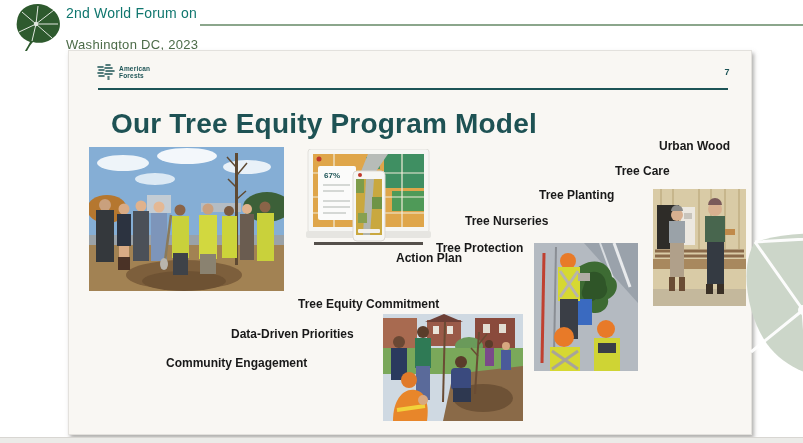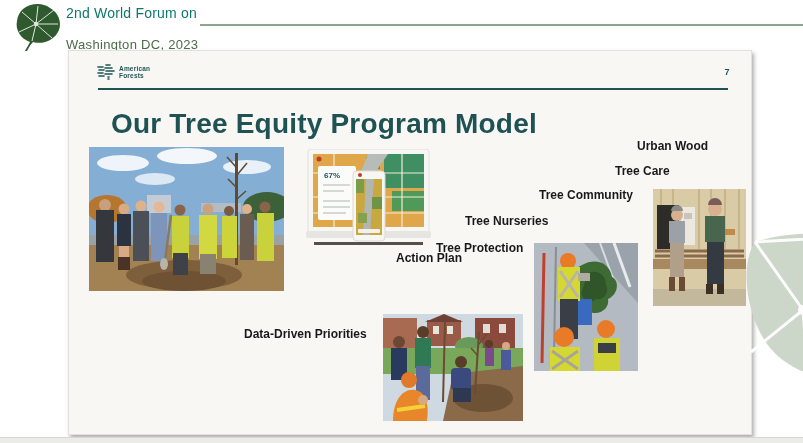--- a/index.html
+++ b/index.html
@@ -258,27 +258,29 @@
         <circle cx="62" cy="20" r="7" fill="#d8b090"></circle>
         <path d="M55 16 a7 7 0 0 1 14 0 Z" fill="#7a5a5a"></path>
         <rect x="52" y="27" width="20" height="26" fill="#48664e"></rect>
         <rect x="54" y="53" width="17" height="42" fill="#343a42"></rect>
         <rect x="53" y="95" width="7" height="10" fill="#3a3026"></rect>
           <rect x="64" y="95" width="7" height="10" fill="#3a3026"></rect>
         <rect x="72" y="40" width="10" height="6" fill="#c08a4a"></rect>
       </svg>
     </figure>
 
-    <div class="step-label" style="left:175px;top:276px">Data-Driven Priorities</div>
+    <div class="step-label" style="left:97px;top:305px">Community Engagement</div>
+    <div class="step-label" style="left:162px;top:276px">Data-Driven Priorities</div>
+    <div class="step-label" style="left:229px;top:246px">Tree Equity Commitment</div>
     <div class="step-label" style="left:327px;top:200px">Action Plan</div>
     <div class="step-label" style="left:367px;top:190px">Tree Protection</div>
     <div class="step-label" style="left:396px;top:163px">Tree Nurseries</div>
-    <div class="step-label" style="left:470px;top:137px">Tree Community</div>
+    <div class="step-label" style="left:470px;top:137px">Tree Planting</div>
     <div class="step-label" style="left:546px;top:113px">Tree Care</div>
-    <div class="step-label" style="left:568px;top:88px">Urban Wood</div>
+    <div class="step-label" style="left:590px;top:88px">Urban Wood</div>
   </div>
 
   <svg class="watermark" viewBox="0 0 170 160">
     <path d="M10 10 C60 -6 130 0 162 34 C186 60 184 108 150 132 C110 158 50 150 22 112 C2 84 -6 34 10 10 Z" fill="#ccd6c9"></path>
     <g stroke="#ffffff" stroke-width="3" fill="none" opacity=".95">
       <path d="M58 78 L10 10 M58 78 L118 4 M58 78 L166 46 M58 78 L150 132 M58 78 L64 158 M58 78 L6 120"></path>
       <path d="M118 4 L166 46 M166 46 L150 132 M150 132 L64 158 M10 10 L118 4"></path>
       <circle cx="58" cy="78" r="5" fill="#ffffff" stroke="none"></circle>
     </g>
   </svg>

